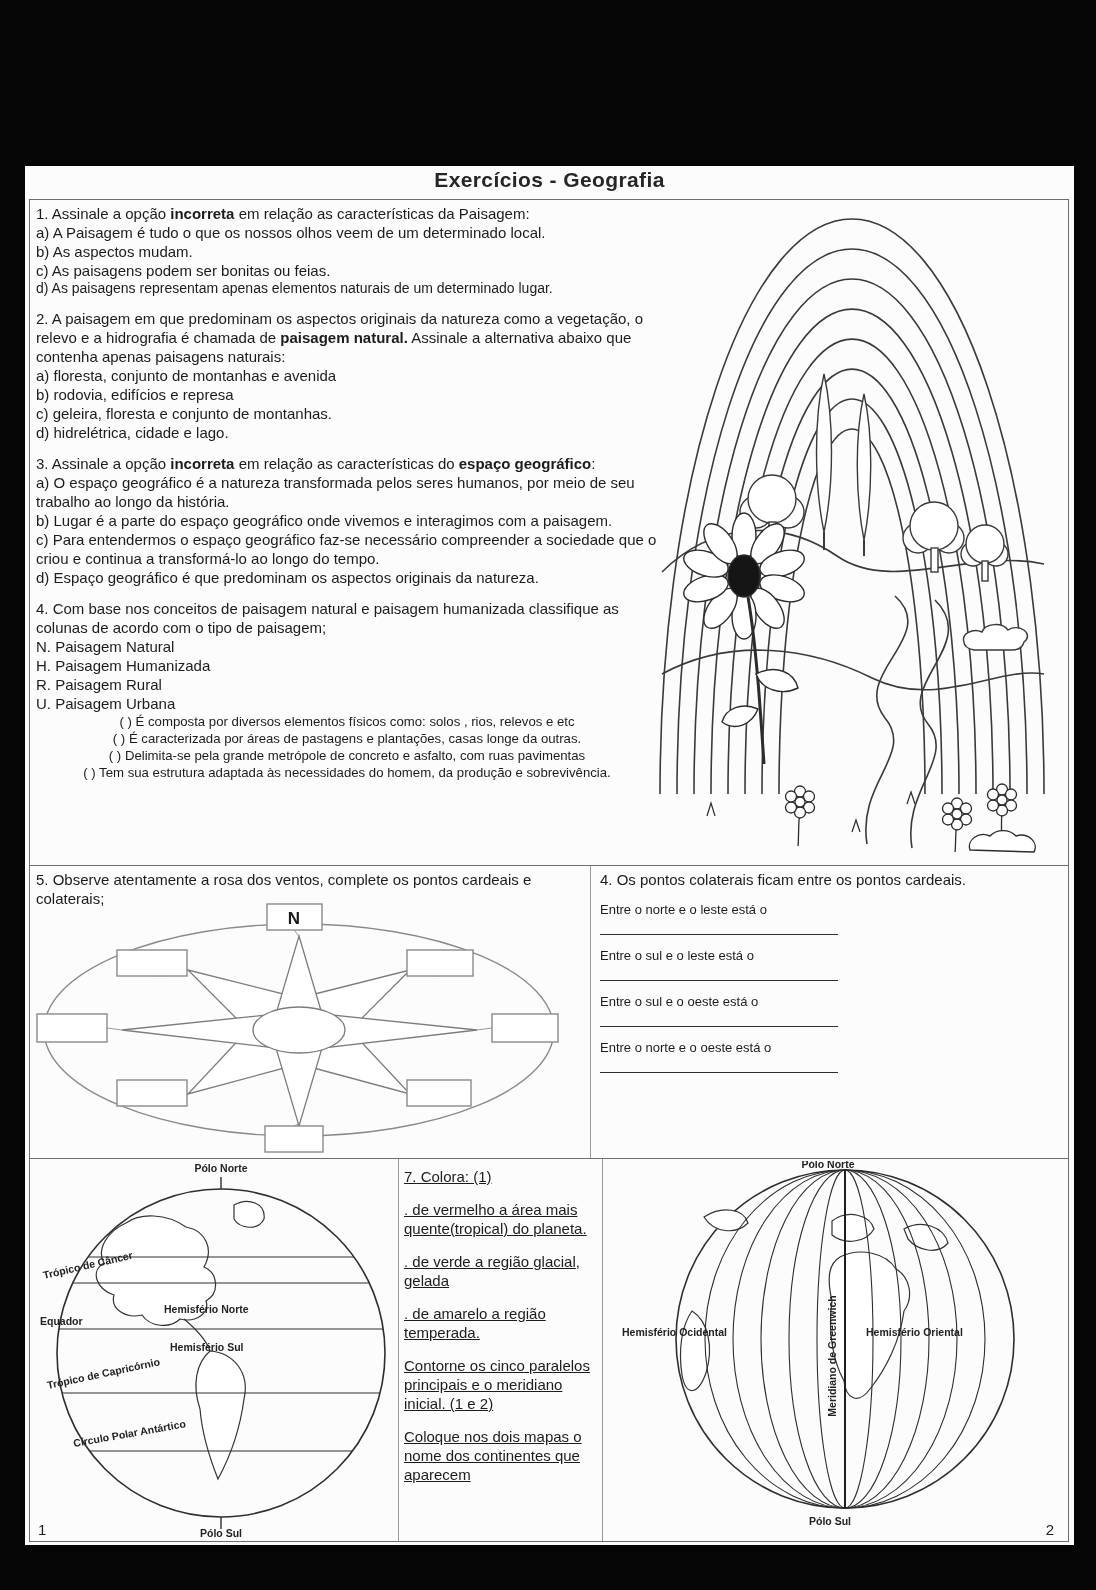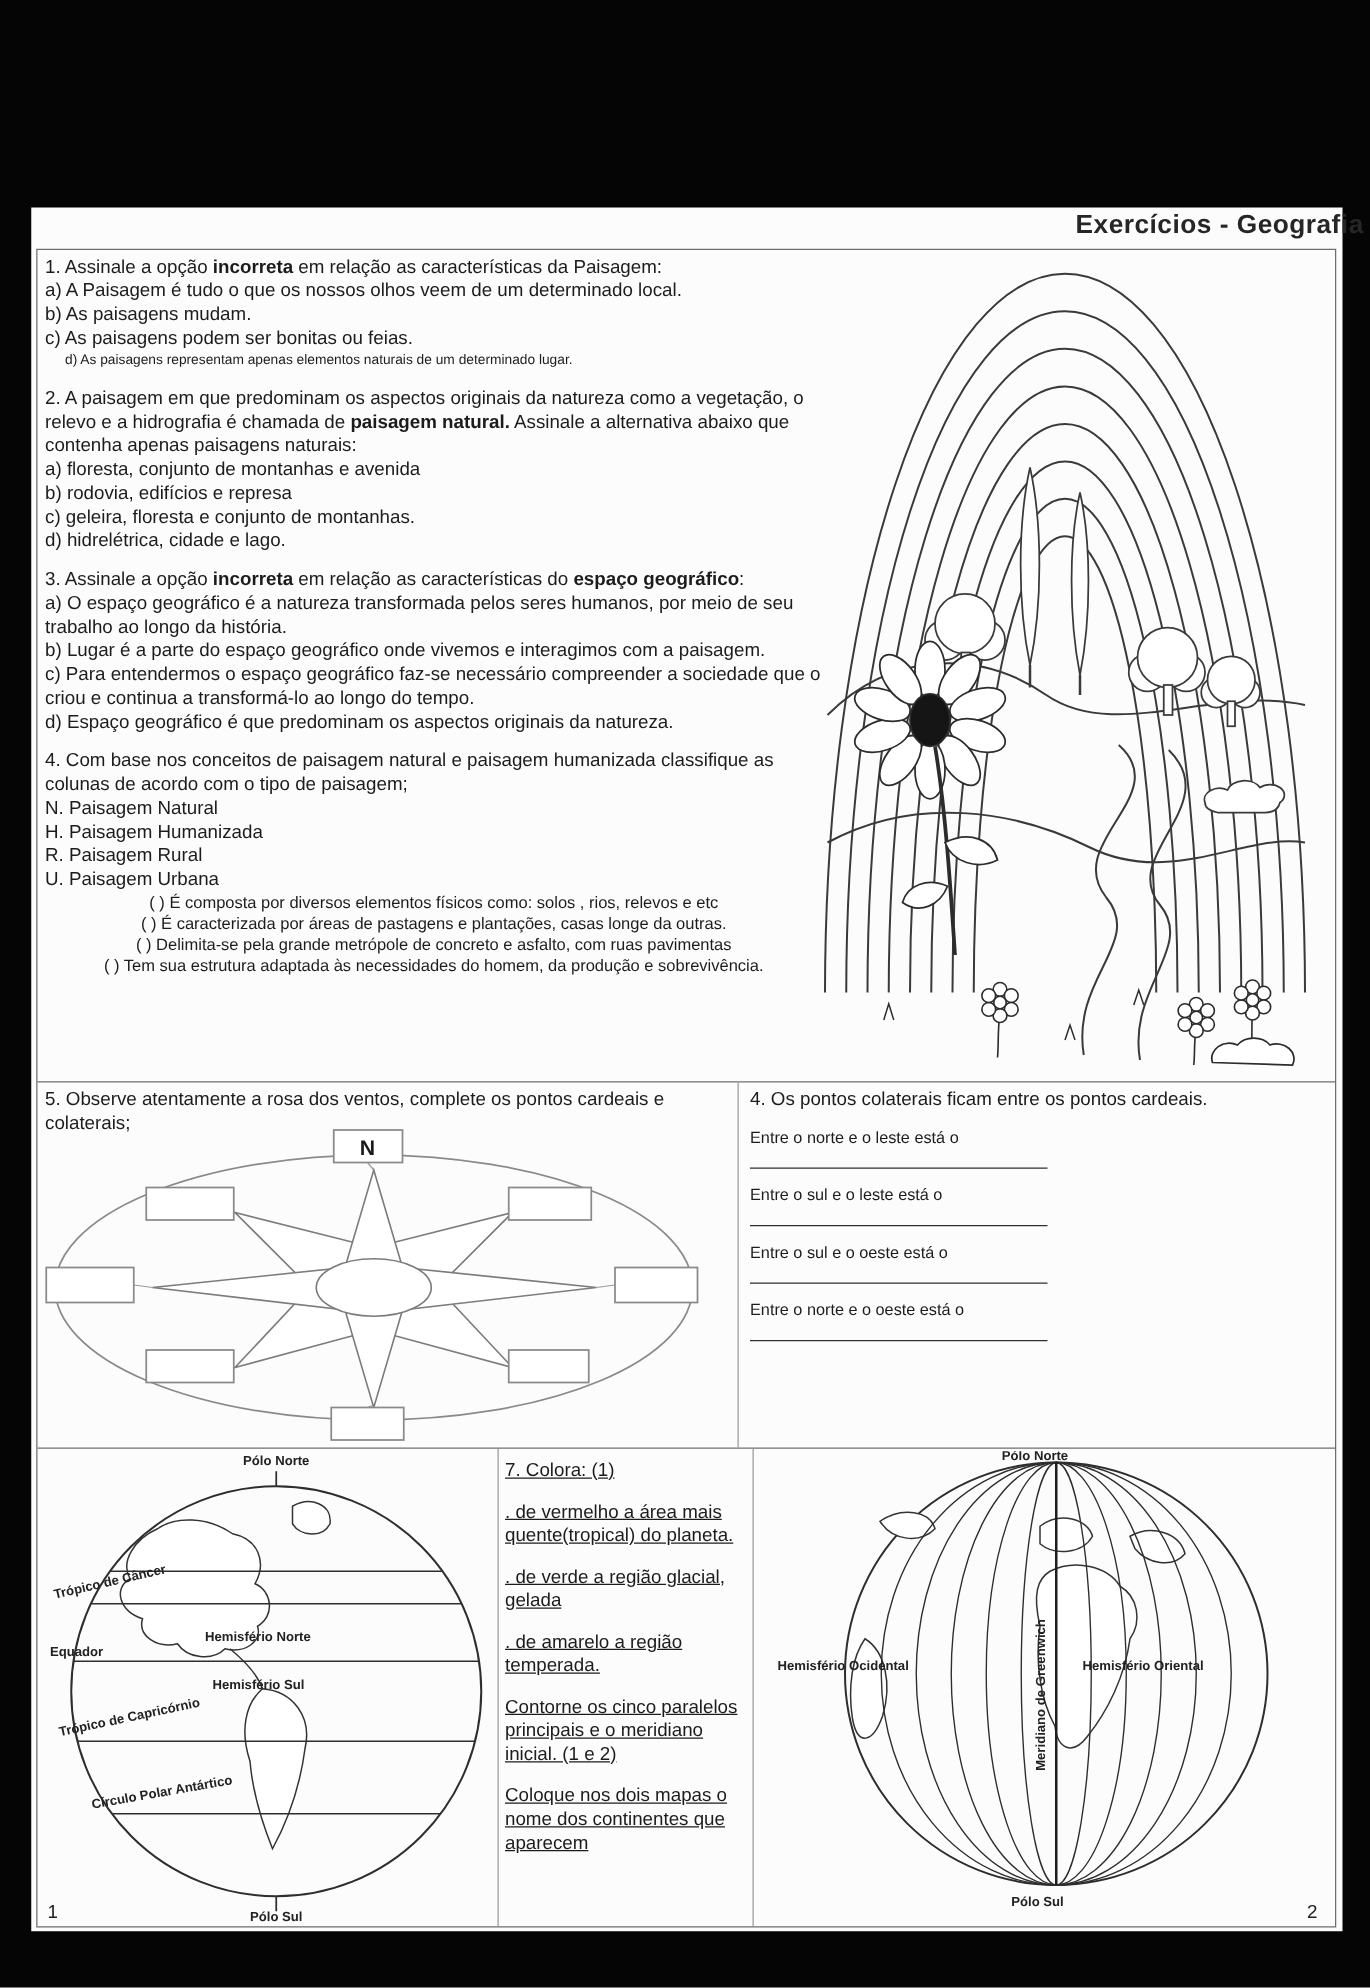--- a/index.html
+++ b/index.html
@@ -11,39 +11,38 @@
     font-family:"Liberation Sans", sans-serif;
     color:#1c1c1c;
   }
   .sheet{
     position:absolute;left:25px;top:166px;
     width:1049px;height:1379px;
     background:#fcfcfc;
   }
   .title{
     position:absolute;top:2px;left:0;width:100%;
-    text-align:right;font-weight:bold;font-size:21px;color:#262626;
+    text-align:center;font-weight:bold;font-size:21px;color:#262626;
     letter-spacing:.4px;
-    padding-left:17px;
   }
   .box{
     position:absolute;left:4px;top:33px;
     width:1038px;height:1341px;
     border:1px solid #6e6e6e;
   }
   .sec{position:absolute;left:0;right:0;overflow:hidden;}
   .sec1{top:0;height:665px;}
   .sec2{top:665px;height:292px;border-top:1px solid #6e6e6e;}
   .sec3{top:958px;height:382px;border-top:1px solid #6e6e6e;}
   .vline{position:absolute;top:0;bottom:0;width:1px;background:#9a9a9a;}
 
   .col-text{position:absolute;left:6px;top:4px;width:622px;}
   .qblock{margin-bottom:12px;}
   .q,.opt,.legend-line{font-size:15px;line-height:19px;}
-  .opt.small{font-size:11px;line-height:17px;margin-left:16px;}
+  .opt.small{font-size:14px;line-height:17px;}
   .paren-item{font-size:13.2px;line-height:17px;text-align:center;}
 
   .scene{position:absolute;left:622px;top:4px;}
   .compass{position:absolute;left:2px;top:36px;}
   .q5stem{position:absolute;left:6px;top:4px;width:548px;font-size:15px;line-height:19px;}
 
   .q6col{position:absolute;left:570px;top:4px;width:460px;}
   .q6-stem{font-size:15px;line-height:19px;}
   .q6-line{font-size:13px;line-height:19px;margin-top:11px;}
   .blank{width:238px;height:15px;border-bottom:1.4px solid #2e2e2e;}
@@ -68,21 +67,21 @@
   <div class="title">Exercícios - Geografia</div>
 
   <div class="box">
 
     <section class="sec sec1">
       <div class="col-text">
 
         <div class="qblock">
           <div class="q"><span>1. Assinale a opção </span><b>incorreta</b><span> em relação as características da Paisagem:</span></div>
           <div class="opt">a) A Paisagem é tudo o que os nossos olhos veem de um determinado local.</div>
-          <div class="opt">b) As paisagens mudam.</div>
+          <div class="opt">b) As aspectos mudam.</div>
           <div class="opt">c) As paisagens podem ser bonitas ou feias.</div>
           <div class="opt small">d) As paisagens representam apenas elementos naturais de um determinado lugar.</div>
         </div>
 
         <div class="qblock">
           <div class="q"><span>2. A paisagem em que predominam os aspectos originais da natureza como a vegetação, o relevo e a hidrografia é chamada de </span><b>paisagem natural.</b><span> Assinale a alternativa abaixo que contenha apenas paisagens naturais:</span></div>
           <div class="opt">a) floresta, conjunto de montanhas e avenida</div>
           <div class="opt">b) rodovia, edifícios e represa</div>
           <div class="opt">c) geleira, floresta e conjunto de montanhas.</div>
           <div class="opt">d) hidrelétrica, cidade e lago.</div>

